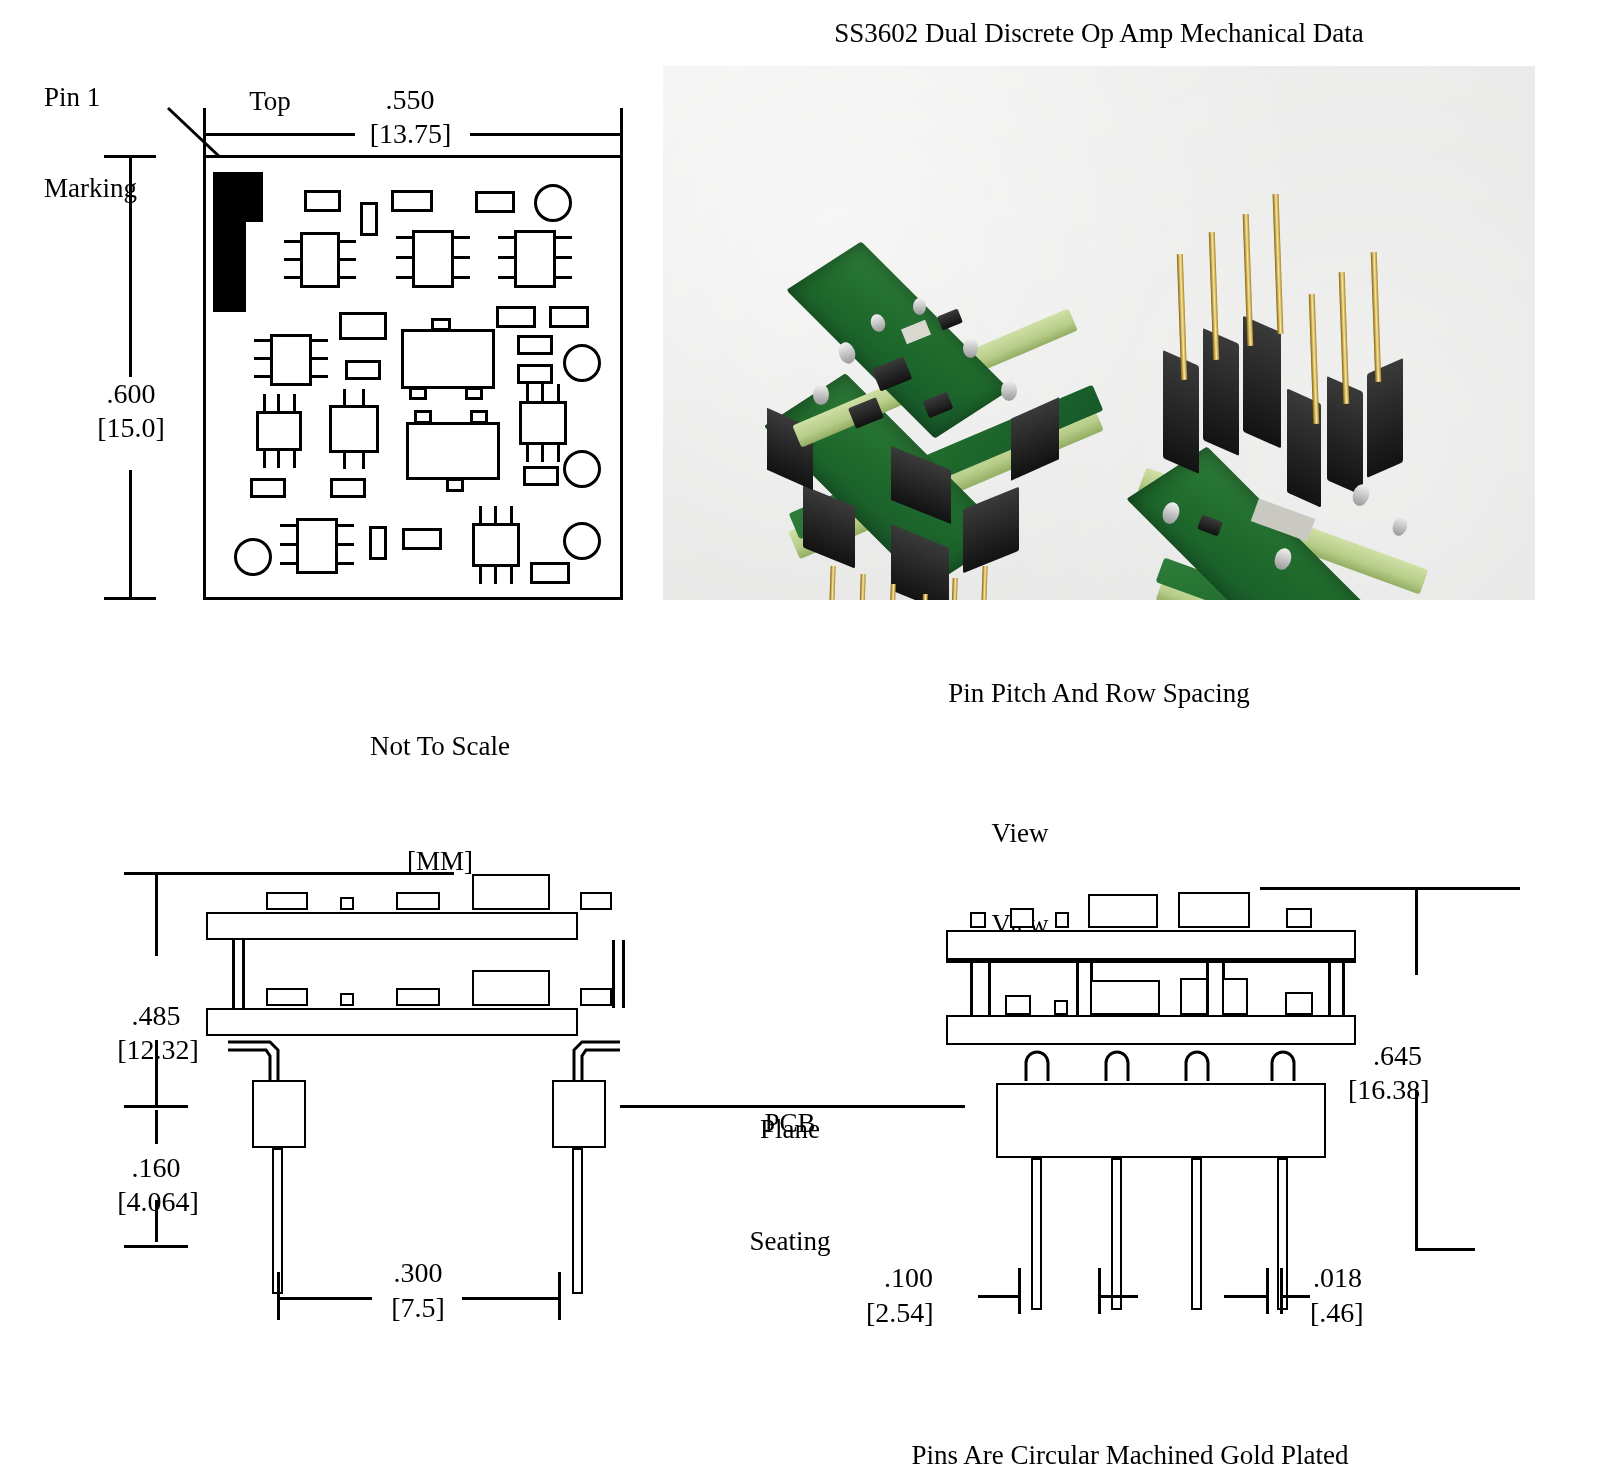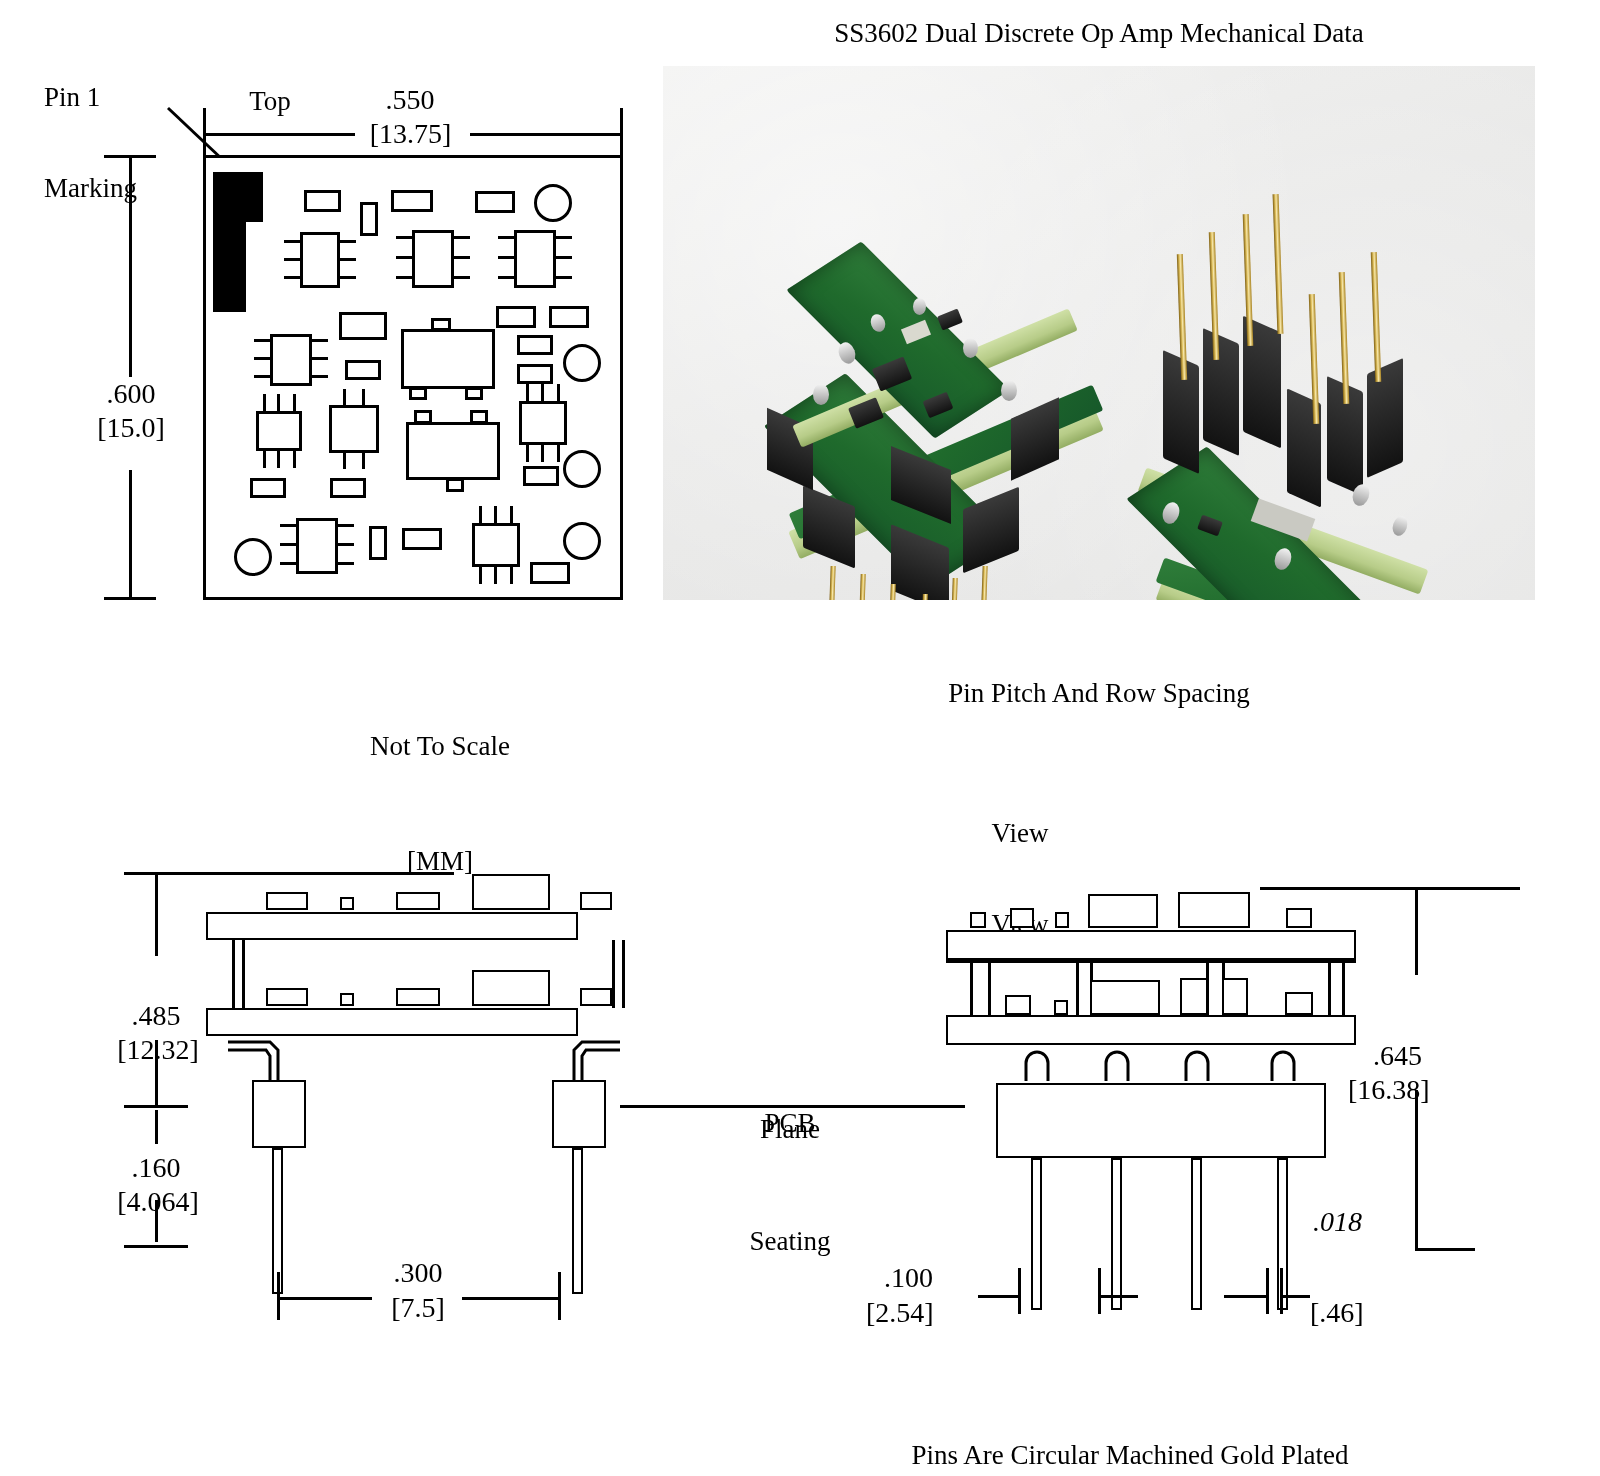--- a/index.html
+++ b/index.html
@@ -436,20 +436,20 @@
   <div class="abs hline" style="left:1098px;top:1295px;width:40px;"></div>
   <div class="abs txt t-dim" style="left:884px;top:1262px;">.100</div>
   <div class="abs txt t-dim" style="left:866px;top:1297px;">[2.54]</div>
 </div>
 
 <div class="abs">
   <div class="abs vline" style="left:1266px;top:1268px;height:46px;"></div>
   <div class="abs vline" style="left:1280px;top:1268px;height:46px;"></div>
   <div class="abs hline" style="left:1224px;top:1295px;width:42px;"></div>
   <div class="abs hline" style="left:1280px;top:1295px;width:30px;"></div>
-  <div class="abs txt t-dim" style="left:1313px;top:1206px;font-style:italic;">.018</div>
+  <div class="abs txt t-dim" style="left:1313px;top:1262px;">.018</div>
   <div class="abs txt t-dim" style="left:1310px;top:1297px;">[.46]</div>
 </div>
 
 <div class="abs txt t-note c" style="left:790px;top:1380px;width:680px;">
   <div>Pins Are Circular Machined Gold Plated</div>
   
 </div>
 
 </body></html>

